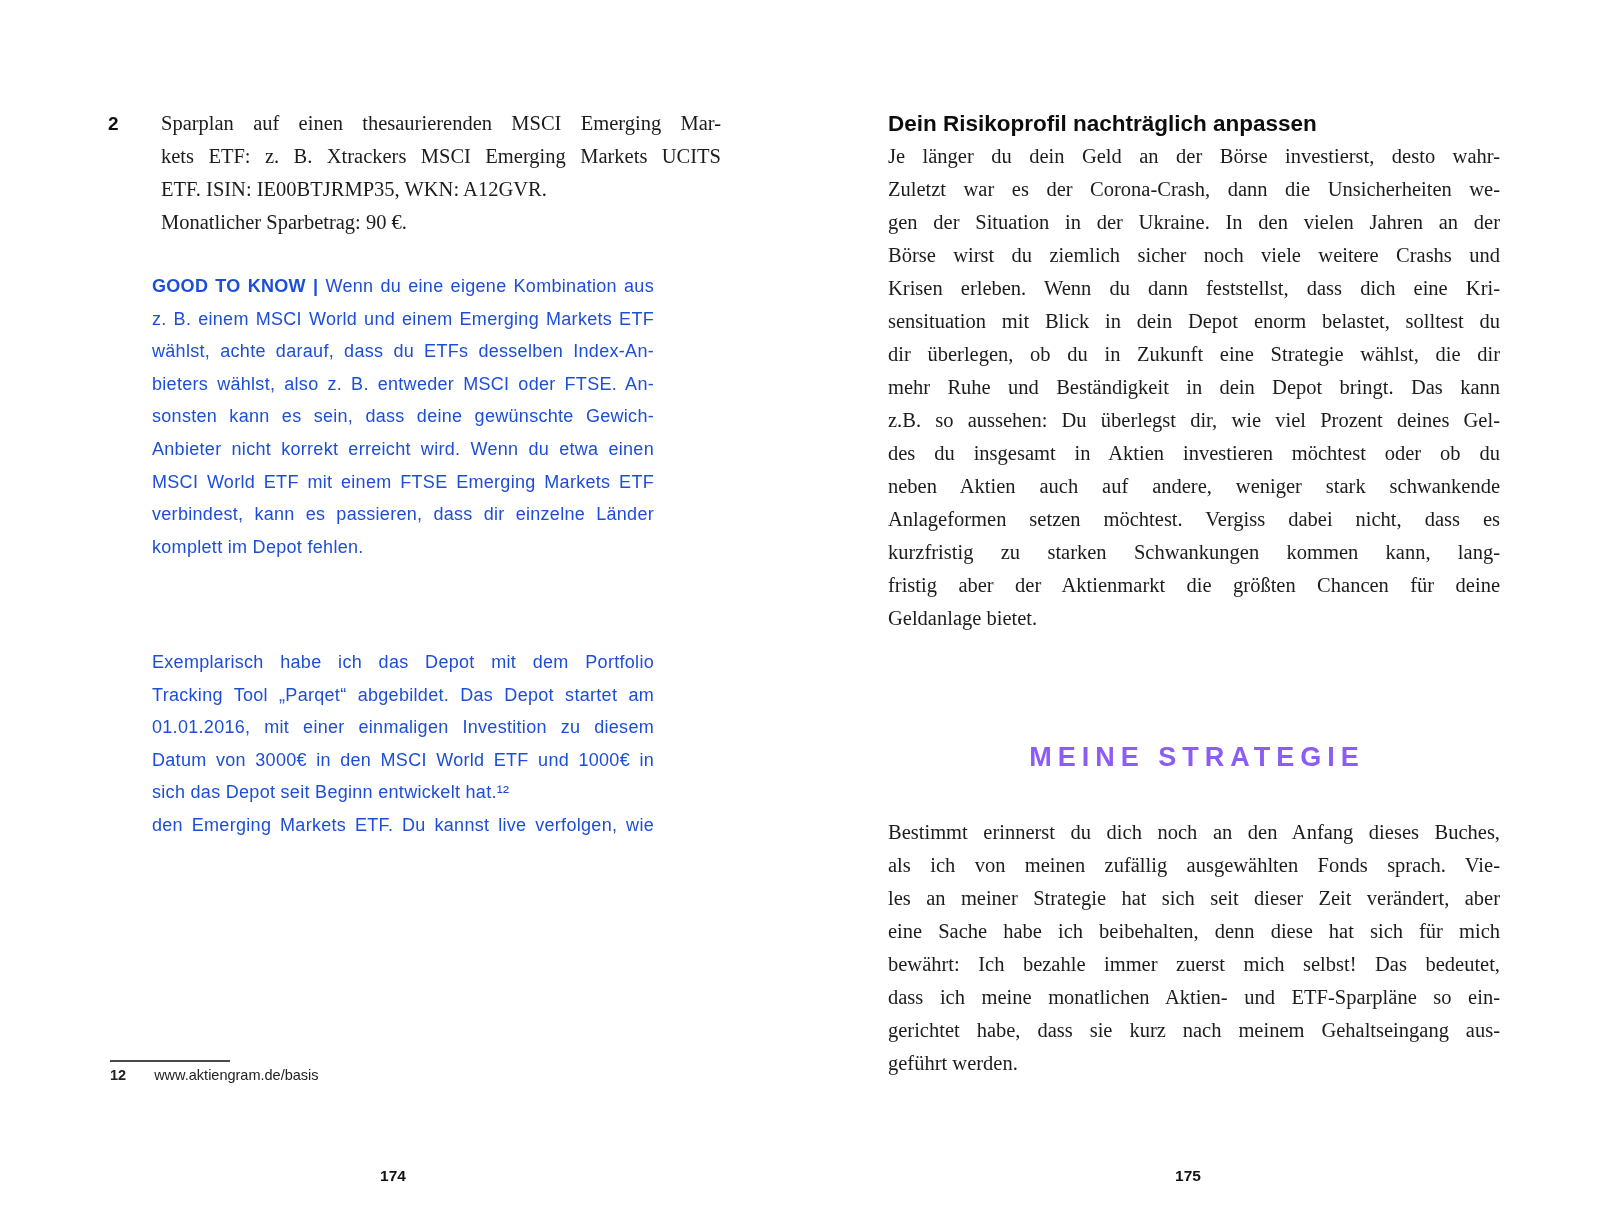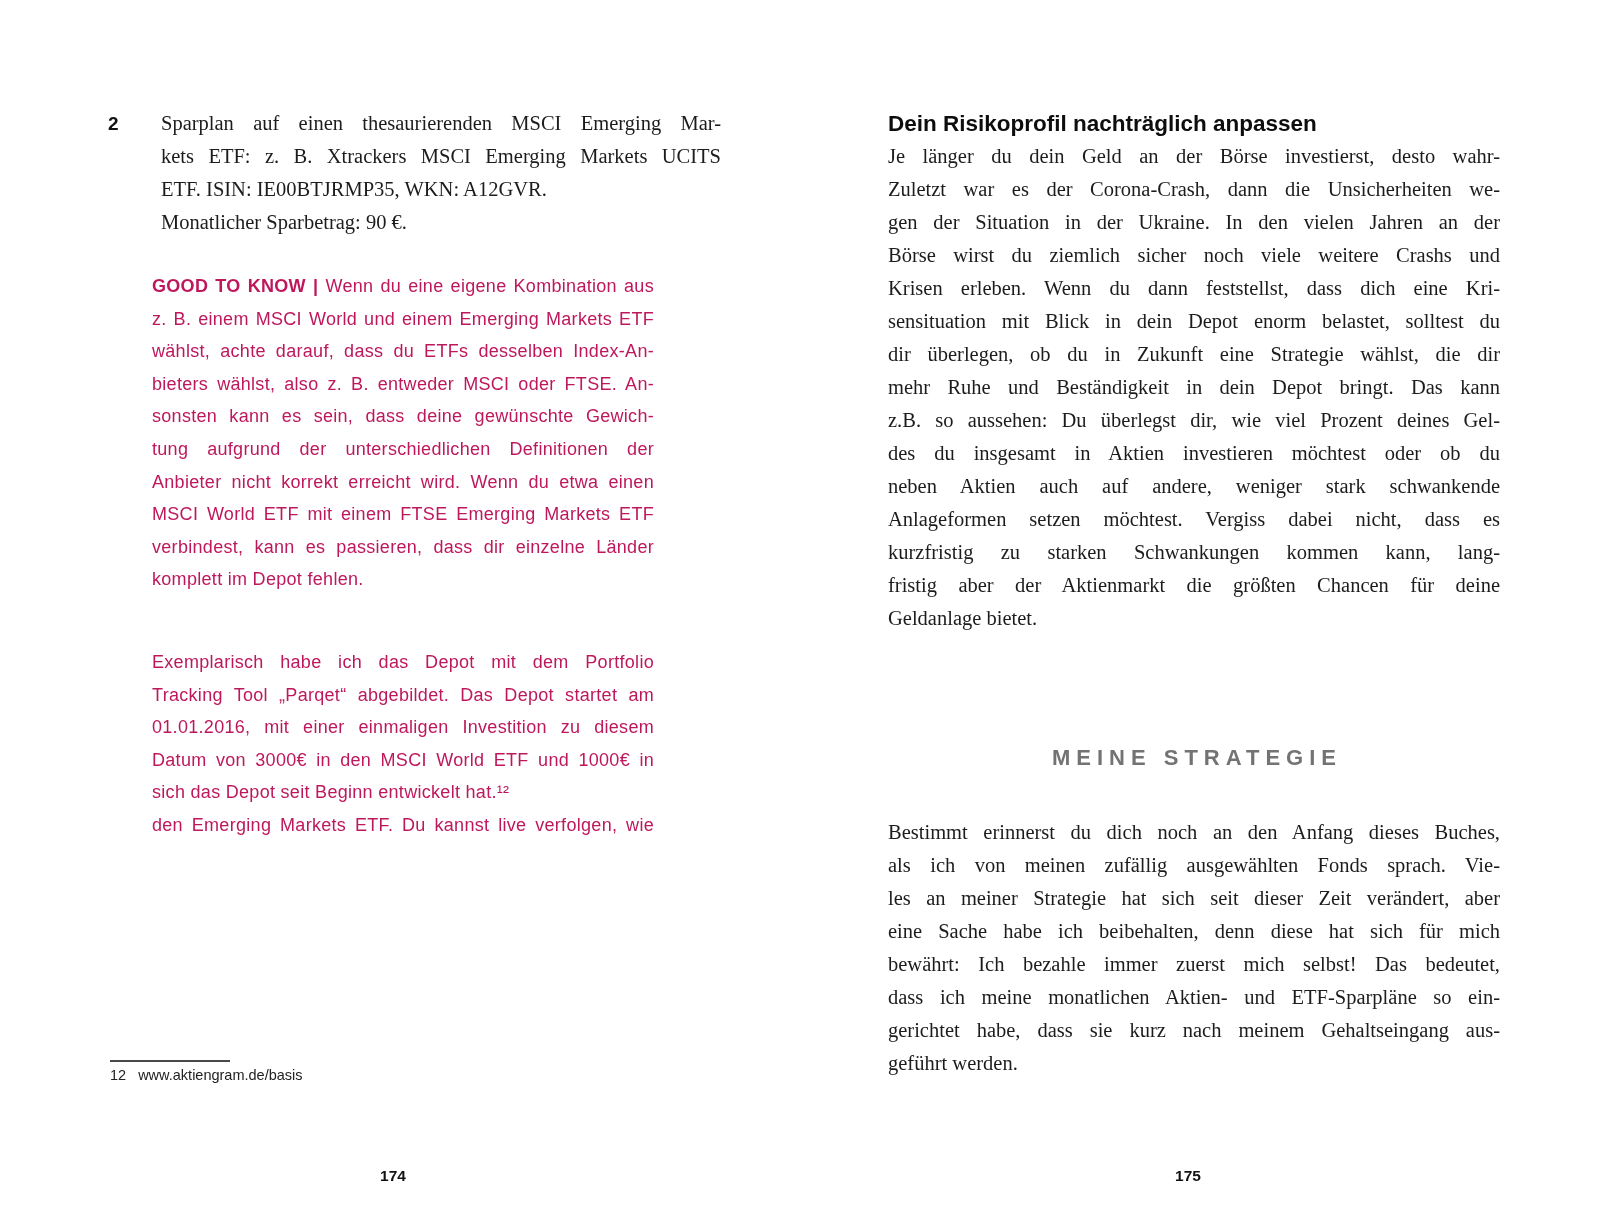--- a/index.html
+++ b/index.html
@@ -20,21 +20,21 @@
     font-family: "Liberation Serif", serif;
     font-size: 20.5px;
     line-height: 33px;
     color: #1c1c1c;
   }
   .sans {
     font-family: "Liberation Sans", sans-serif;
     font-size: 18px;
     line-height: 32.6px;
     letter-spacing: 0.3px;
-    color: #be185d;
+    color: #1d4ed8;
   }
   .line {
     text-align: justify;
     text-align-last: justify;
   }
   .line.ragged {
     text-align: left;
     text-align-last: left;
   }
   .b { font-weight: 700; }
@@ -82,22 +82,22 @@
     position: absolute;
     left: 110px;
     top: 1066px;
     font-family: "Liberation Sans", sans-serif;
     font-size: 14.5px;
     line-height: 19px;
     color: #222;
     white-space: nowrap;
   }
   .footnote .fn-num {
-    font-weight: 400;
-    margin-right: 12px;
+    font-weight: 700;
+    margin-right: 28px;
   }
   .pageno {
     position: absolute;
     top: 1127px;
     font-family: "Liberation Sans", sans-serif;
     font-weight: 600;
     font-size: 15.5px;
     color: #111;
     text-align: center;
     margin-top: 40px;
@@ -125,25 +125,25 @@
     width: 612px;
   }
   .chapter-head {
     position: absolute;
     left: 888px;
     top: 741px;
     width: 612px;
     text-align: center;
     font-family: "Liberation Sans", sans-serif;
     font-weight: 700;
-    font-size: 22px;
+    font-size: 27px;
     line-height: 33px;
     letter-spacing: 6px;
     text-indent: 6px;
-    color: #737373;
+    color: #8b5cf6;
   }
   .para2 {
     position: absolute;
     left: 888px;
     top: 816px;
     width: 612px;
   }
 </style>
 </head>
 <body>
@@ -162,21 +162,20 @@
   <div class="sans gtk-block">
     <div class="line">
       <span class="b">GOOD TO KNOW |</span>
       <span>Wenn du eine eigene Kombination aus</span>
     </div>
     <div>
         <div class="line">z. B. einem MSCI World und einem Emerging Markets ETF</div>
         <div class="line">wählst, achte darauf, dass du ETFs desselben Index-An-</div>
         <div class="line">bieters wählst, also z. B. entweder MSCI oder FTSE. An-</div>
         <div class="line">sonsten kann es sein, dass deine gewünschte Gewich-</div>
-        <div class="line">tung aufgrund der unterschiedlichen Definitionen der</div>
         <div class="line">Anbieter nicht korrekt erreicht wird. Wenn du etwa einen</div>
         <div class="line">MSCI World ETF mit einem FTSE Emerging Markets ETF</div>
         <div class="line">verbindest, kann es passieren, dass dir einzelne Länder</div>
         <div class="line ragged">komplett im Depot fehlen.</div>
       </div>
   </div>
 
   <div class="sans example-block">
       <div class="line">Exemplarisch habe ich das Depot mit dem Portfolio</div>
       <div class="line">Tracking Tool „Parqet“ abgebildet. Das Depot startet am</div>

